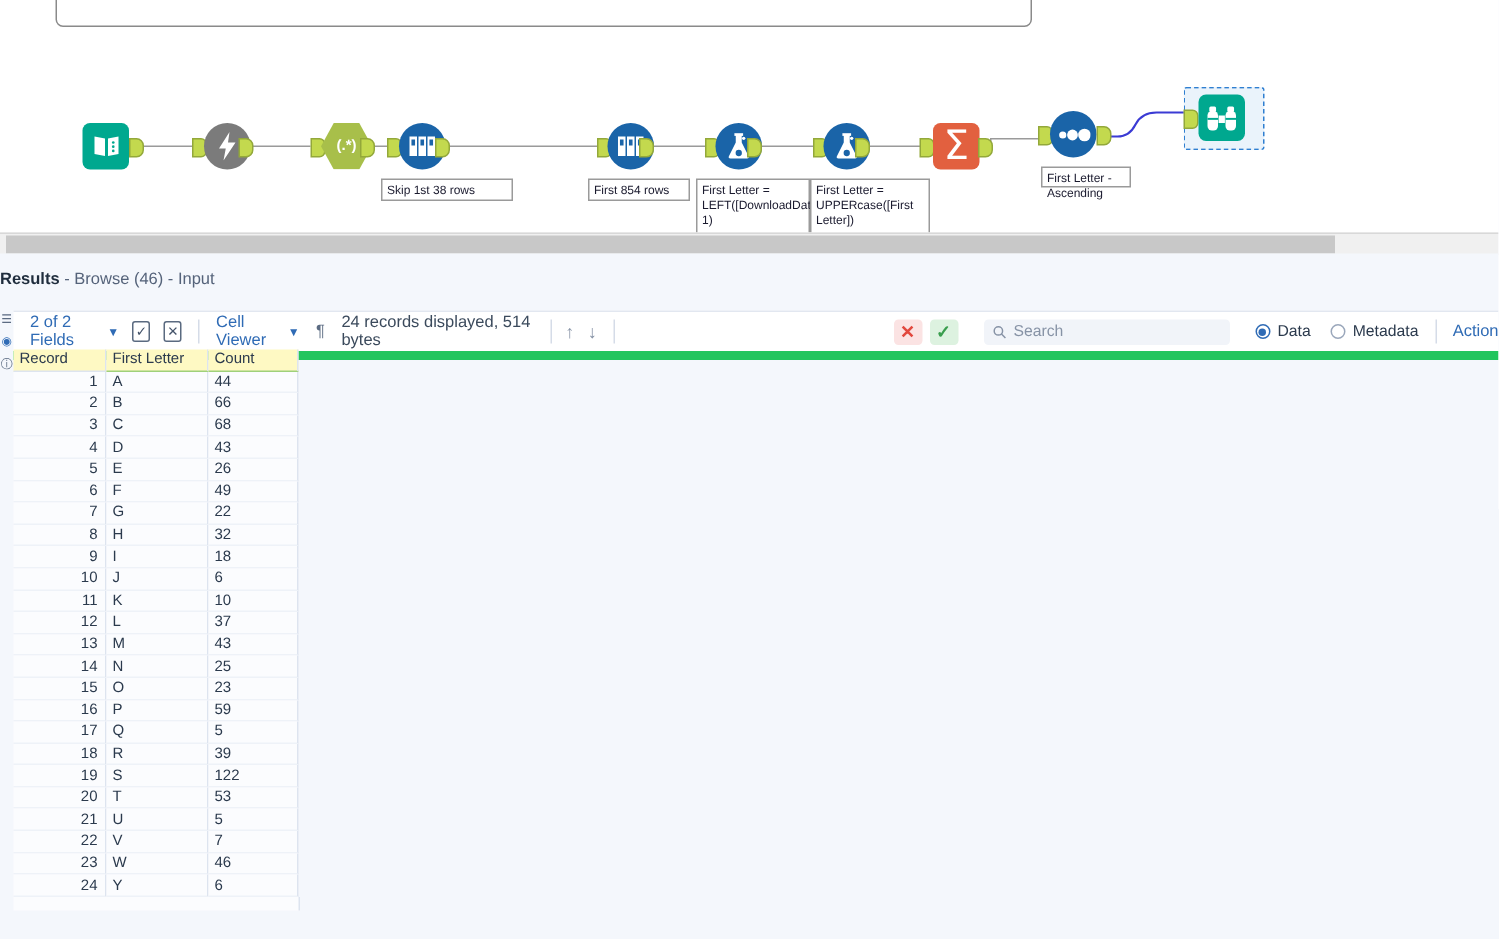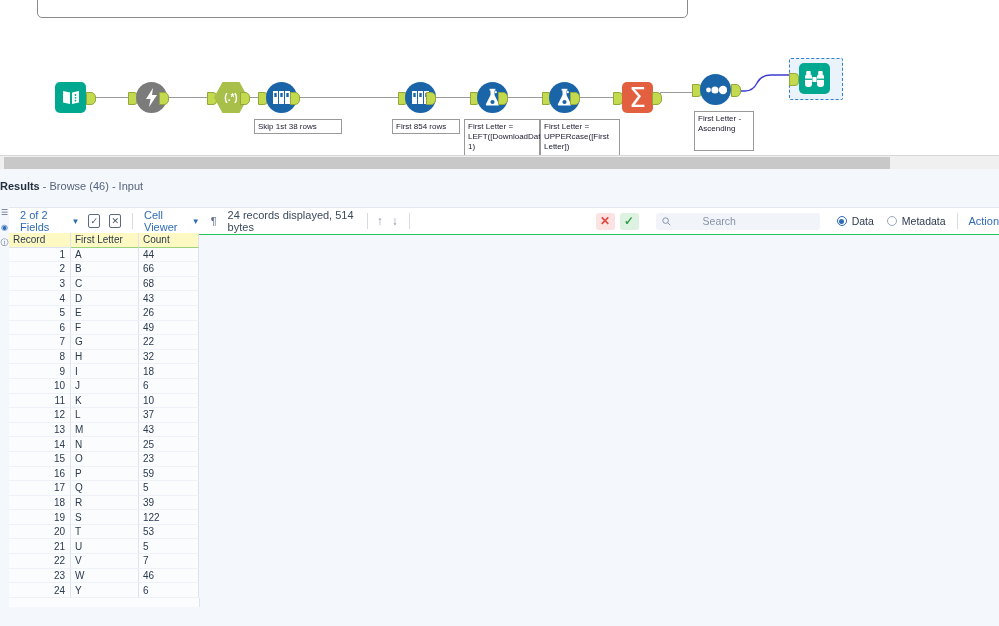--- a/index.html
+++ b/index.html
@@ -96,21 +96,21 @@
   }
   .results-header {
     position: absolute; left: 0; top: 11px; height: 18px;
     padding-left: 0px; font-size: 11px; color: #3b4a5c;
   }
   .results-header .rh-title { font-weight: bold; color: #1f2d3d; }
   .results-header .rh-sub { color: #55637a; font-weight: normal; }
 
   .toolbar {
     position: absolute; left: 9px; top: 38px; width: 990px; height: 26px;
-    background: #ffffff; border-top: 1px solid #e2e7f0; border-bottom: 1px solid #22c55e;
+    background: #ffffff; border-top: 1px solid #e2e7f0; border-bottom: 6px solid #22c55e;
     display: flex; align-items: center;
   }
   .tb-link {
     font-size: 11px; color: #2f6bb5; margin-left: 11px; cursor: pointer;
     display: flex; align-items: center; gap: 4px;
   }
   .tb-icon-btn {
     width: 14px; height: 14px; border: 1px solid #5a6a80; border-radius: 2px;
     margin-left: 9px; display:flex; align-items:center; justify-content:center;
     font-size: 9px; color: #44536a; box-sizing: border-box;
@@ -126,21 +126,21 @@
     font-size: 12px; font-weight: bold;
   }
   .x-btn { background: #fbe3e3; color: #e2483e; }
   .check-btn { background: #ddf2e0; color: #3a9e4e; }
 
   .search-box {
     width: 196px; height: 17px; background: #f1f4f9; border-radius: 3px;
     display: flex; align-items: center; padding: 0 6px; box-sizing: border-box;
     gap: 5px;
   }
-  .search-box .sb-ph { font-size: 10.5px; color: #8793a6; margin-left: 27px; }
+  .search-box .sb-ph { font-size: 10.5px; color: #8793a6; }
 
   .radio-row { display: flex; align-items: center; gap: 5px; font-size: 10.5px; color: #2b3a4d; }
   .radio {
     width: 10px; height: 10px; border-radius: 50%;
     border: 1.5px solid #2f6bb5; box-sizing: border-box;
     display:flex; align-items:center; justify-content:center;
   }
   .radio.off { border-color: #9aa7bb; }
   .radio .dot { width: 5px; height: 5px; border-radius: 50%; background: #2f6bb5; }
 
@@ -297,21 +297,21 @@
     <div class="tool" style="left:700px; top:74px;">
       <div class="circle-tool t-blue">
         <svg width="22" height="10" viewBox="0 0 22 10">
           <circle cx="3.5" cy="5" r="2.4" fill="#ffffff"></circle>
           <circle cx="10" cy="5" r="3.6" fill="#ffffff"></circle>
           <circle cx="18" cy="5" r="4.2" fill="#ffffff"></circle>
         </svg>
       </div>
     </div>
     <div class="nub out" style="left:731px; top:84px;"></div>
-    <div class="annot" style="left:694px; top:111px; width:60px; height:40px;">First Letter - Ascending</div>
+    <div class="annot" style="left:694px; top:111px; width:60px; height:14px;">First Letter - Ascending</div>
 
     <div class="selected-outline" style="left:789px; top:58px; width:52px; height:40px;"></div>
     <div class="nub in" style="left:789px; top:73px;"></div>
     <div class="tool" style="left:799px; top:63px;">
       <div class="sq-tool t-teal">
         <svg width="21" height="18" viewBox="0 0 21 18">
           <rect x="1" y="4" width="7" height="13" rx="3" fill="#ffffff"></rect>
           <rect x="13" y="4" width="7" height="13" rx="3" fill="#ffffff"></rect>
           <rect x="8.4" y="7" width="4.2" height="5" fill="#ffffff"></rect>
           <rect x="2.2" y="1" width="4.5" height="3.6" rx="1" fill="#ffffff"></rect>

